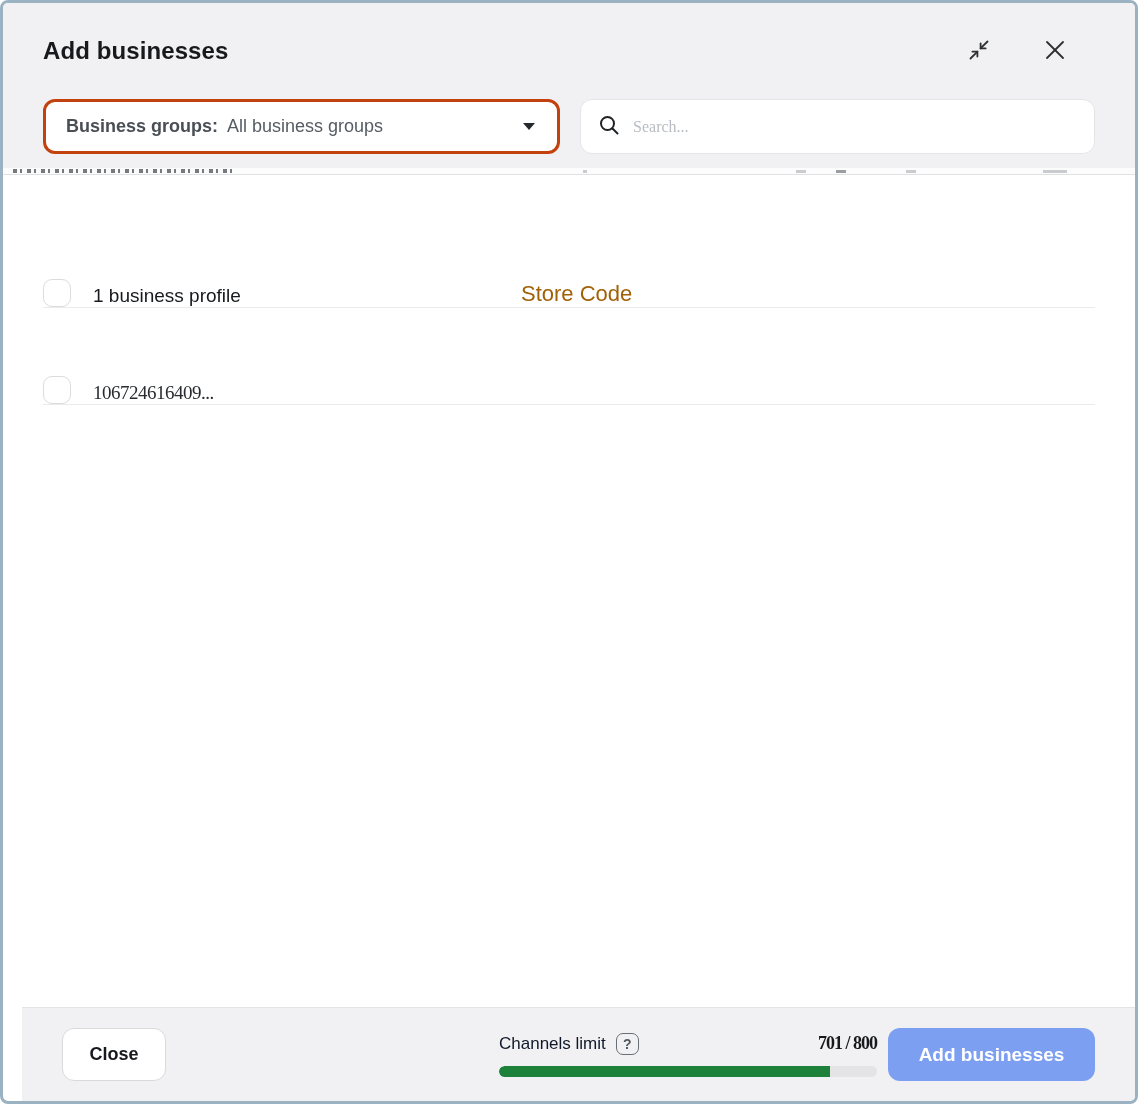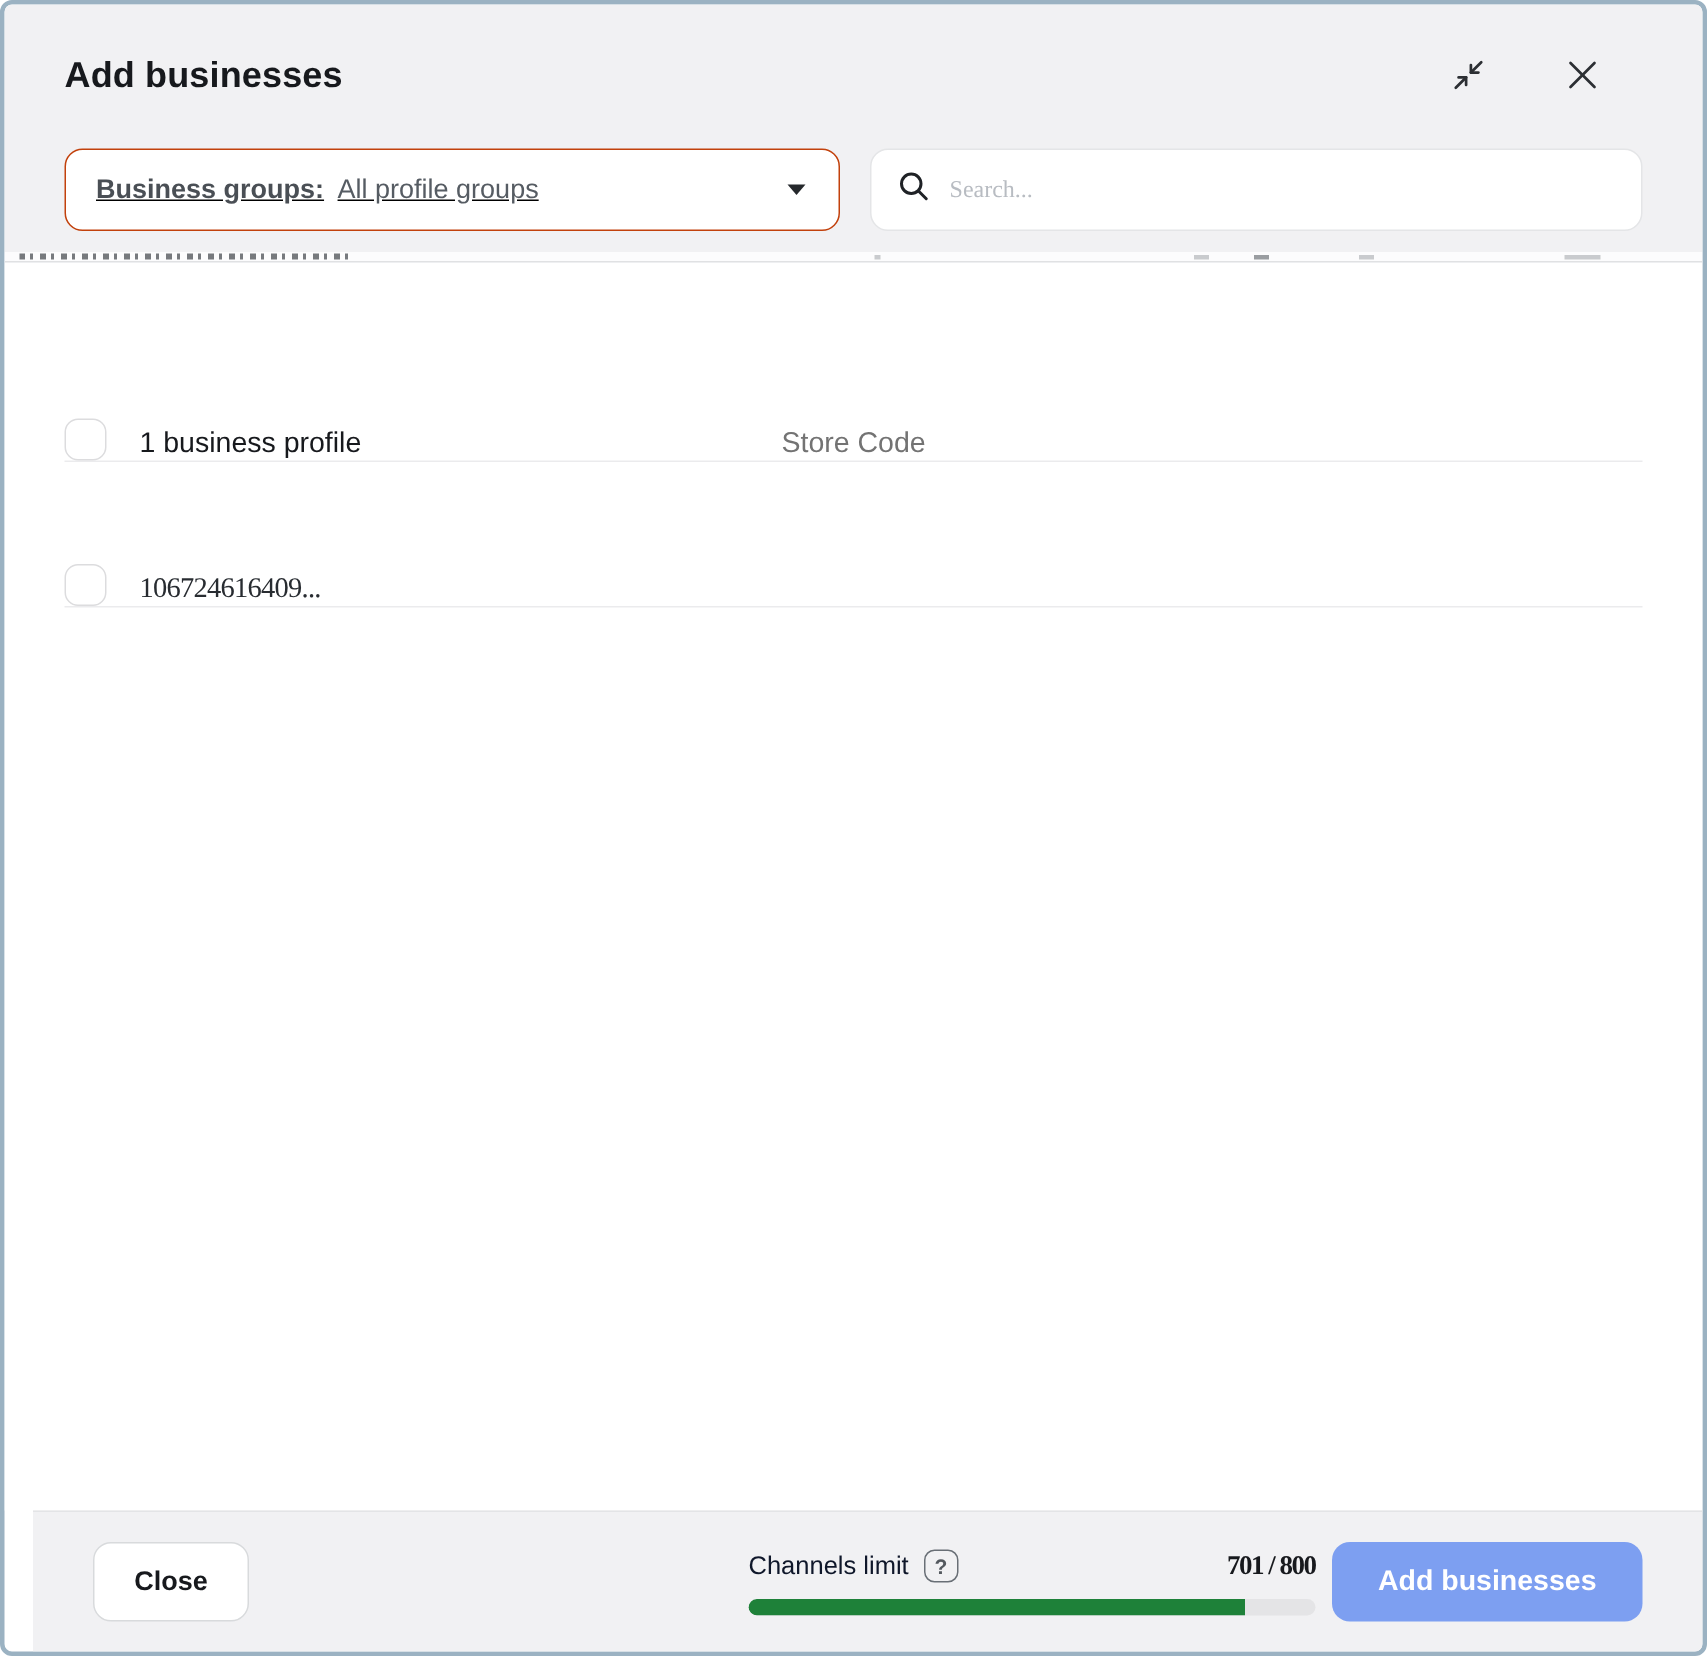--- a/index.html
+++ b/index.html
@@ -34,27 +34,26 @@
     display: flex; align-items: center; justify-content: center; cursor: pointer;
     color: #2c2f33;
   }
 
   .controls-row {
     display: flex; gap: 20px; padding-bottom: 14px;
   }
   .group-select {
     width: 520px; height: 55px;
     background: #ffffff;
-    border: 1px solid #c2410c;
+    border: 3px solid #c2410c;
     border-radius: 12px;
     display: flex; align-items: center;
     padding: 0 22px 0 20px;
     font-size: 18px;
     cursor: pointer;
-    text-decoration: underline;
   }
   .group-select .label { font-weight: 700; color: #4a4f55; }
   .group-select .value { color: #565c63; margin-left: 9px; flex: 1; text-align: left; }
   .caret {
     width: 0; height: 0;
     border-left: 6px solid transparent;
     border-right: 6px solid transparent;
     border-top: 7px solid #25282c;
   }
   .search-box {
@@ -105,21 +104,21 @@
     width: 28px; height: 28px;
     border: 1px solid #dcdcde;
     border-radius: 9px;
     background: #ffffff;
     flex: 0 0 auto;
     margin-right: 22px;
     cursor: pointer;
   }
   .col-name { width: 428px; font-size: 19px; color: #17191d; }
   .col-name.bold { font-weight: 700; letter-spacing: 0.1px; }
-  .col-code { font-size: 19px; color: #737373; }
+  .col-code { font-size: 22px; color: #a16207; }
   .code-mono {
     font-family: Liberation Serif, serif;
     font-size: 19px; color: #282c31; letter-spacing: -0.5px;
   }
 
   
   .modal-footer {
     flex: 0 0 auto;
     height: 94px;
     background: #f1f1f3;
@@ -195,21 +194,21 @@
                 <path d="M20 4 L4 20"></path>
             </svg>
           </span>
         </button>
       </div>
     </div>
 
     <div class="controls-row">
       <button class="group-select">
         <span class="label">Business groups:</span>
-        <span class="value">All profile groups</span>
+        <span class="value">All business groups</span>
         <span class="caret"></span>
       </button>
 
       <div class="search-box">
         <span>
           <svg width="24" height="24" viewBox="0 0 24 24" fill="none" stroke="#1f2226" stroke-width="2" stroke-linecap="round">
             <circle cx="10.5" cy="10.5" r="6.5"></circle>
             <path d="M15.5 15.5 L20.5 20.5"></path>
           </svg>
         </span>

